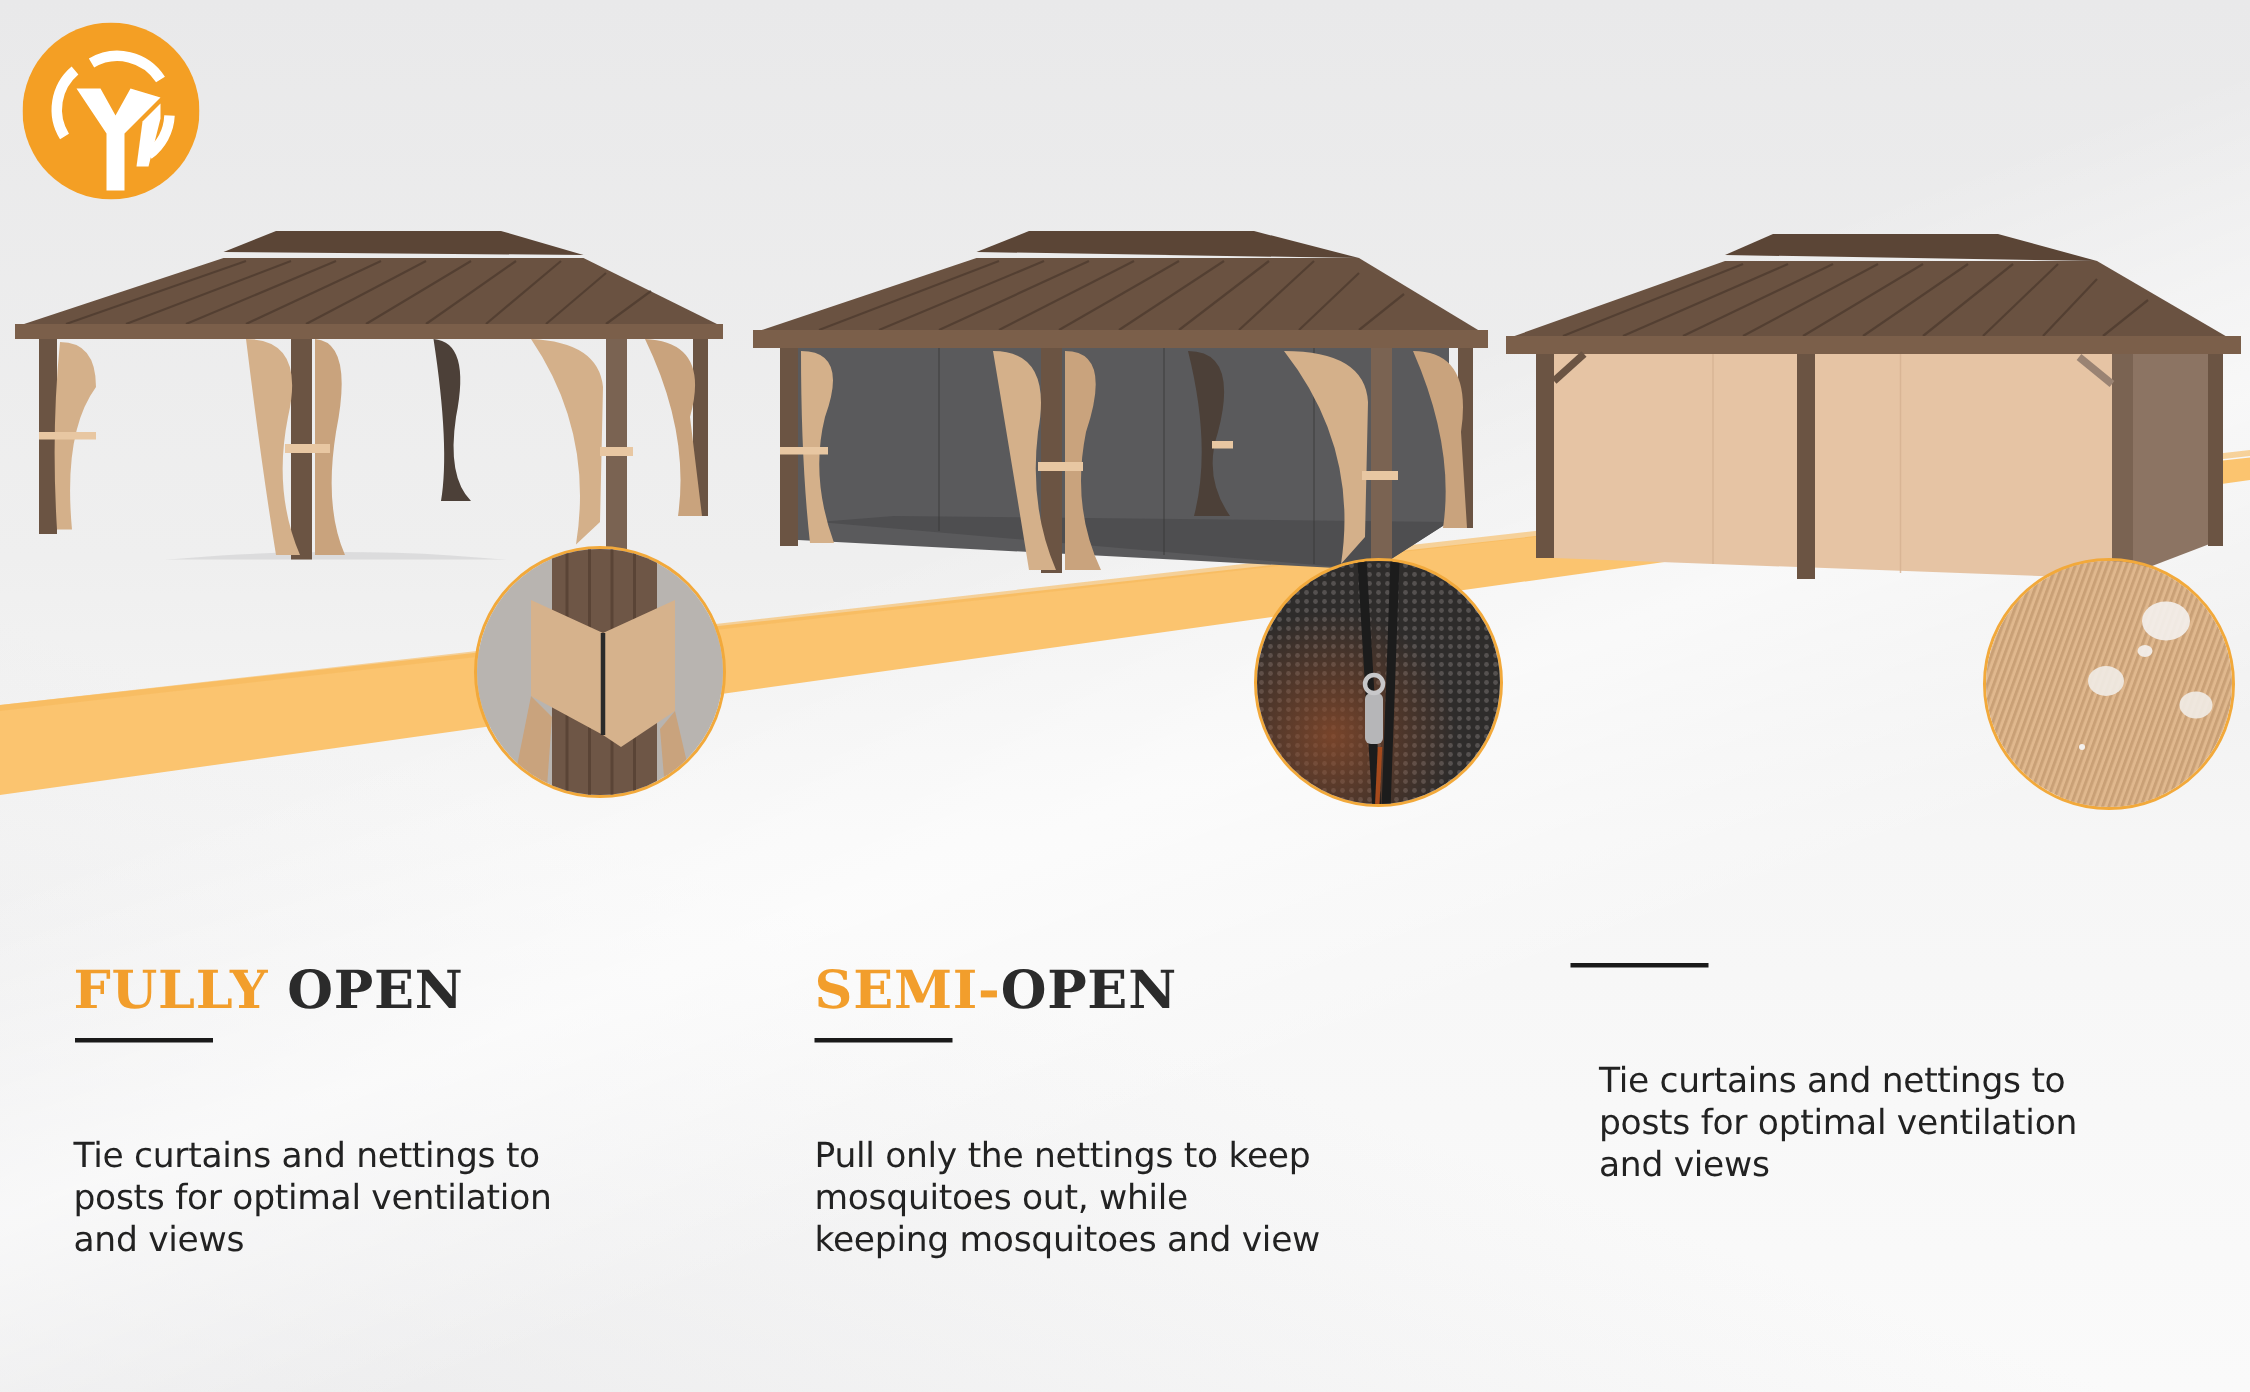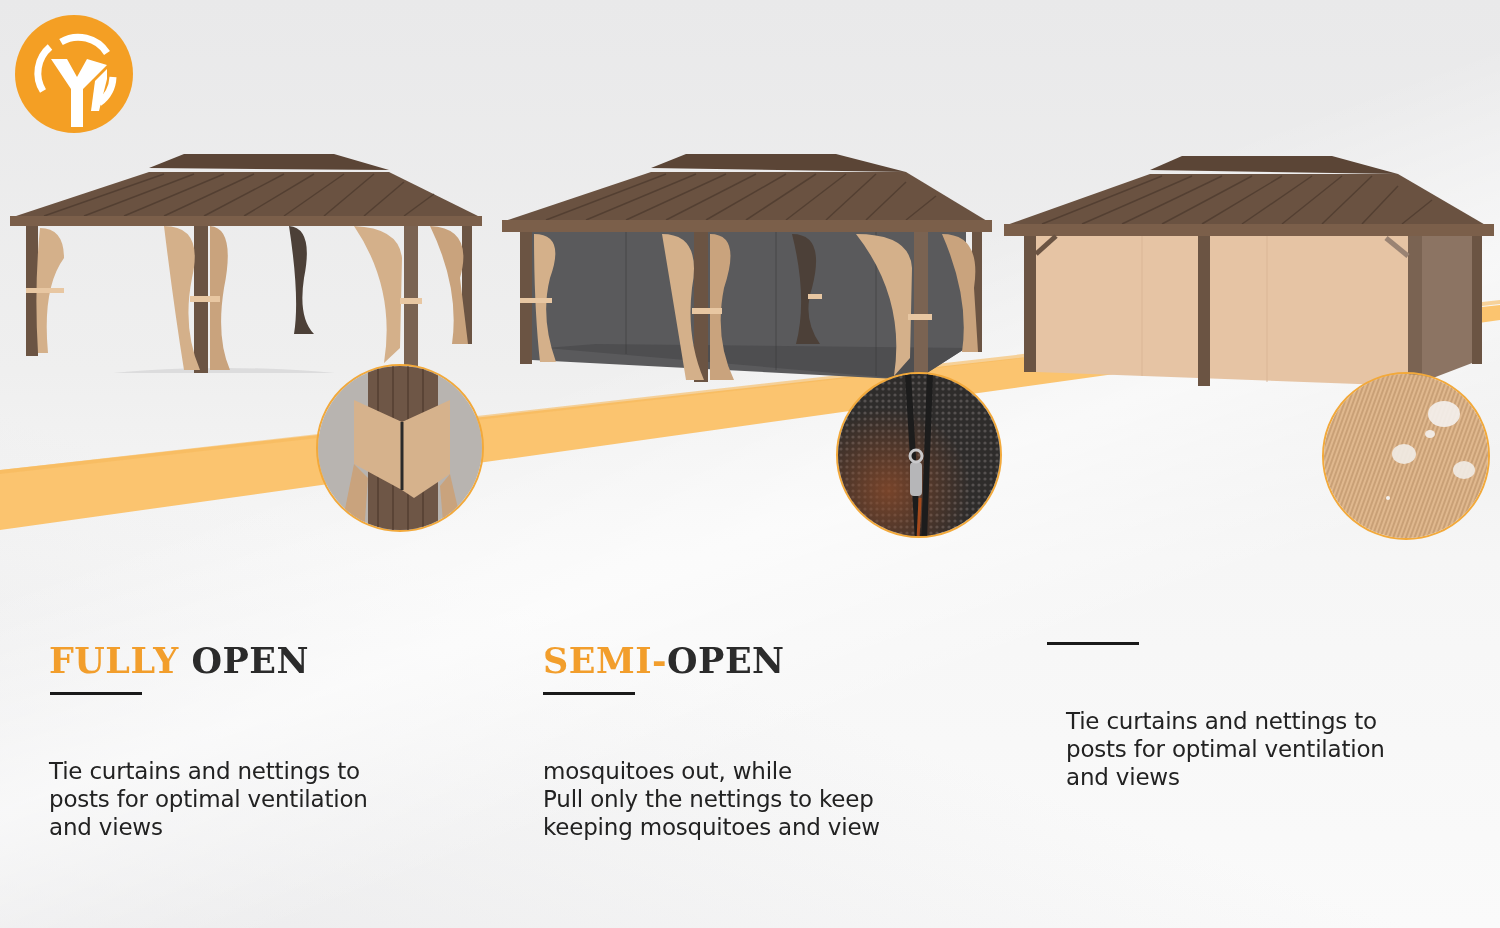--- a/index.html
+++ b/index.html
@@ -284,22 +284,22 @@
     <span>and views</span>
   </div>
 </div>
 
 <div class="section s2">
   <div class="title">
     <span class="t-accent">SEMI-</span><span class="t-dark">OPEN</span>
   </div>
   <div class="rule"></div>
   <div class="desc">
+    <span>Pull only the nettings to keep</span>
     <span>mosquitoes out, while</span>
-    <span>Pull only the nettings to keep</span>
     <span>keeping mosquitoes and view</span>
   </div>
 </div>
 
 <div class="section s3">
   <div class="rule"></div>
   <div class="desc">
     <span>Tie curtains and nettings to</span>
     <span>posts for optimal ventilation</span>
     <span>and views</span>

